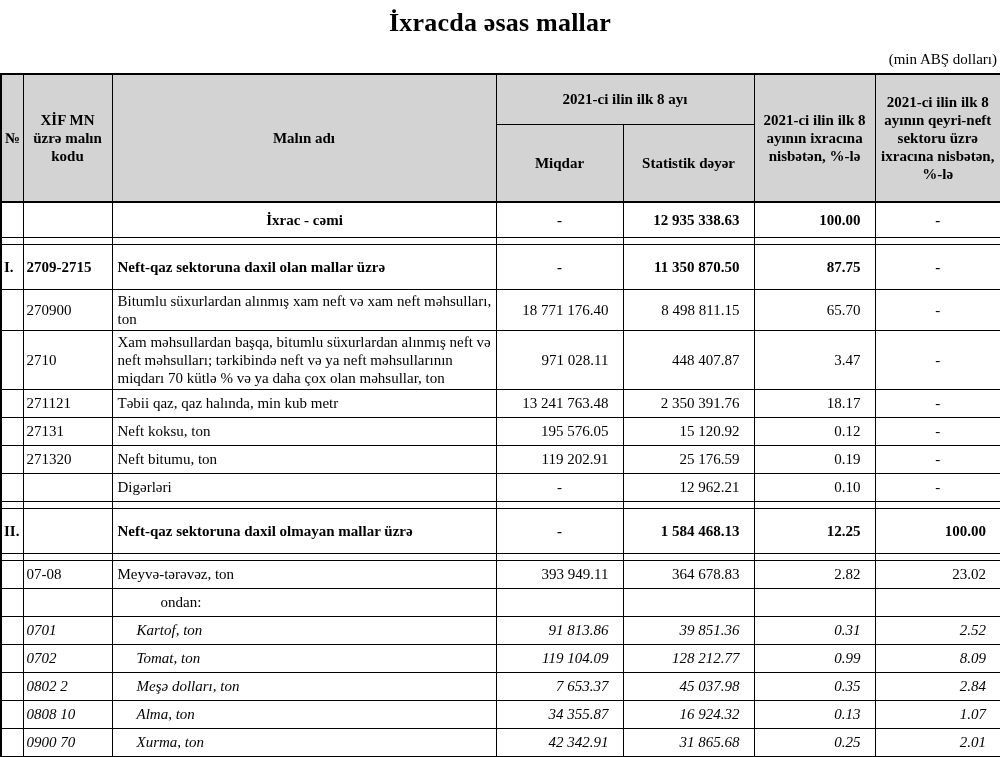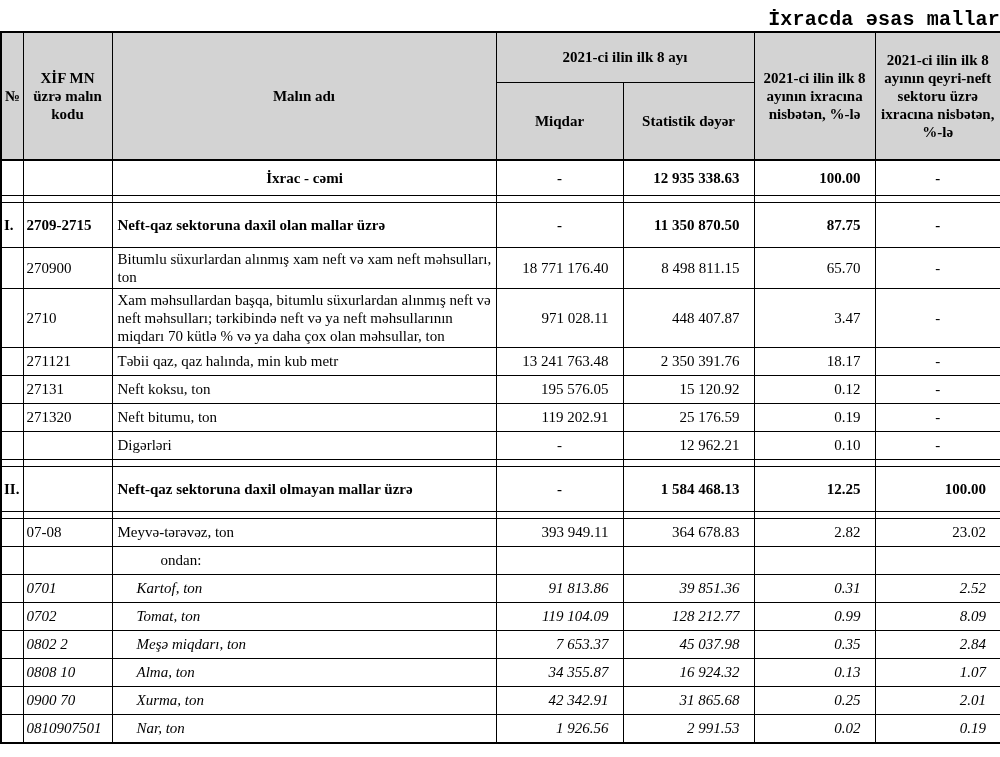--- a/index.html
+++ b/index.html
@@ -10,26 +10,25 @@
     font-family: "Liberation Serif", "DejaVu Serif", serif;
     color: #000000;
   }
   .page {
     width: 1000px;
     height: 757px;
     overflow: hidden;
     background: #ffffff;
   }
   .doc-title {
-    text-align: right;
-    font-size: 20px;
+    text-align: center;
+    font-size: 26px;
     font-weight: bold;
     margin-top: 8px;
     letter-spacing: 0.2px;
-    font-family: Liberation Mono, monospace;
   }
   .unit-note {
     text-align: right;
     font-size: 15px;
     margin-top: 13px;
     margin-bottom: 5px;
     padding-right: 3px;
   }
   table.export-table {
     width: 1000px;
@@ -72,20 +71,21 @@
   
   tr.r-spacer td { height: 6px; padding: 0; background: #ffffff; }
 </style>
 </head>
 <body>
 
 <div class="page">
 
   <div class="doc-title">İxracda əsas mallar</div>
 
+  <div class="unit-note">(min ABŞ dolları)</div>
 
   <table class="export-table">
     <colgroup>
       <col style="width:22px">
       <col style="width:89px">
       <col style="width:384px">
       <col style="width:127px">
       <col style="width:131px">
       <col style="width:121px">
       <col style="width:126px">
@@ -245,21 +245,21 @@
           <td class="c-code">0702</td>
           <td class="c-name">Tomat, ton</td>
           <td class="c-num">119 104.09</td>
           <td class="c-num">128 212.77</td>
           <td class="c-num">0.99</td>
           <td class="c-num">8.09</td>
         </tr>
         <tr class="r-subitem">
           <td class="c-no"></td>
           <td class="c-code">0802 2</td>
-          <td class="c-name">Meşə miqdarı, ton</td>
+          <td class="c-name">Meşə dolları, ton</td>
           <td class="c-num">7 653.37</td>
           <td class="c-num">45 037.98</td>
           <td class="c-num">0.35</td>
           <td class="c-num">2.84</td>
         </tr>
         <tr class="r-subitem">
           <td class="c-no"></td>
           <td class="c-code">0808 10</td>
           <td class="c-name">Alma, ton</td>
           <td class="c-num">34 355.87</td>

